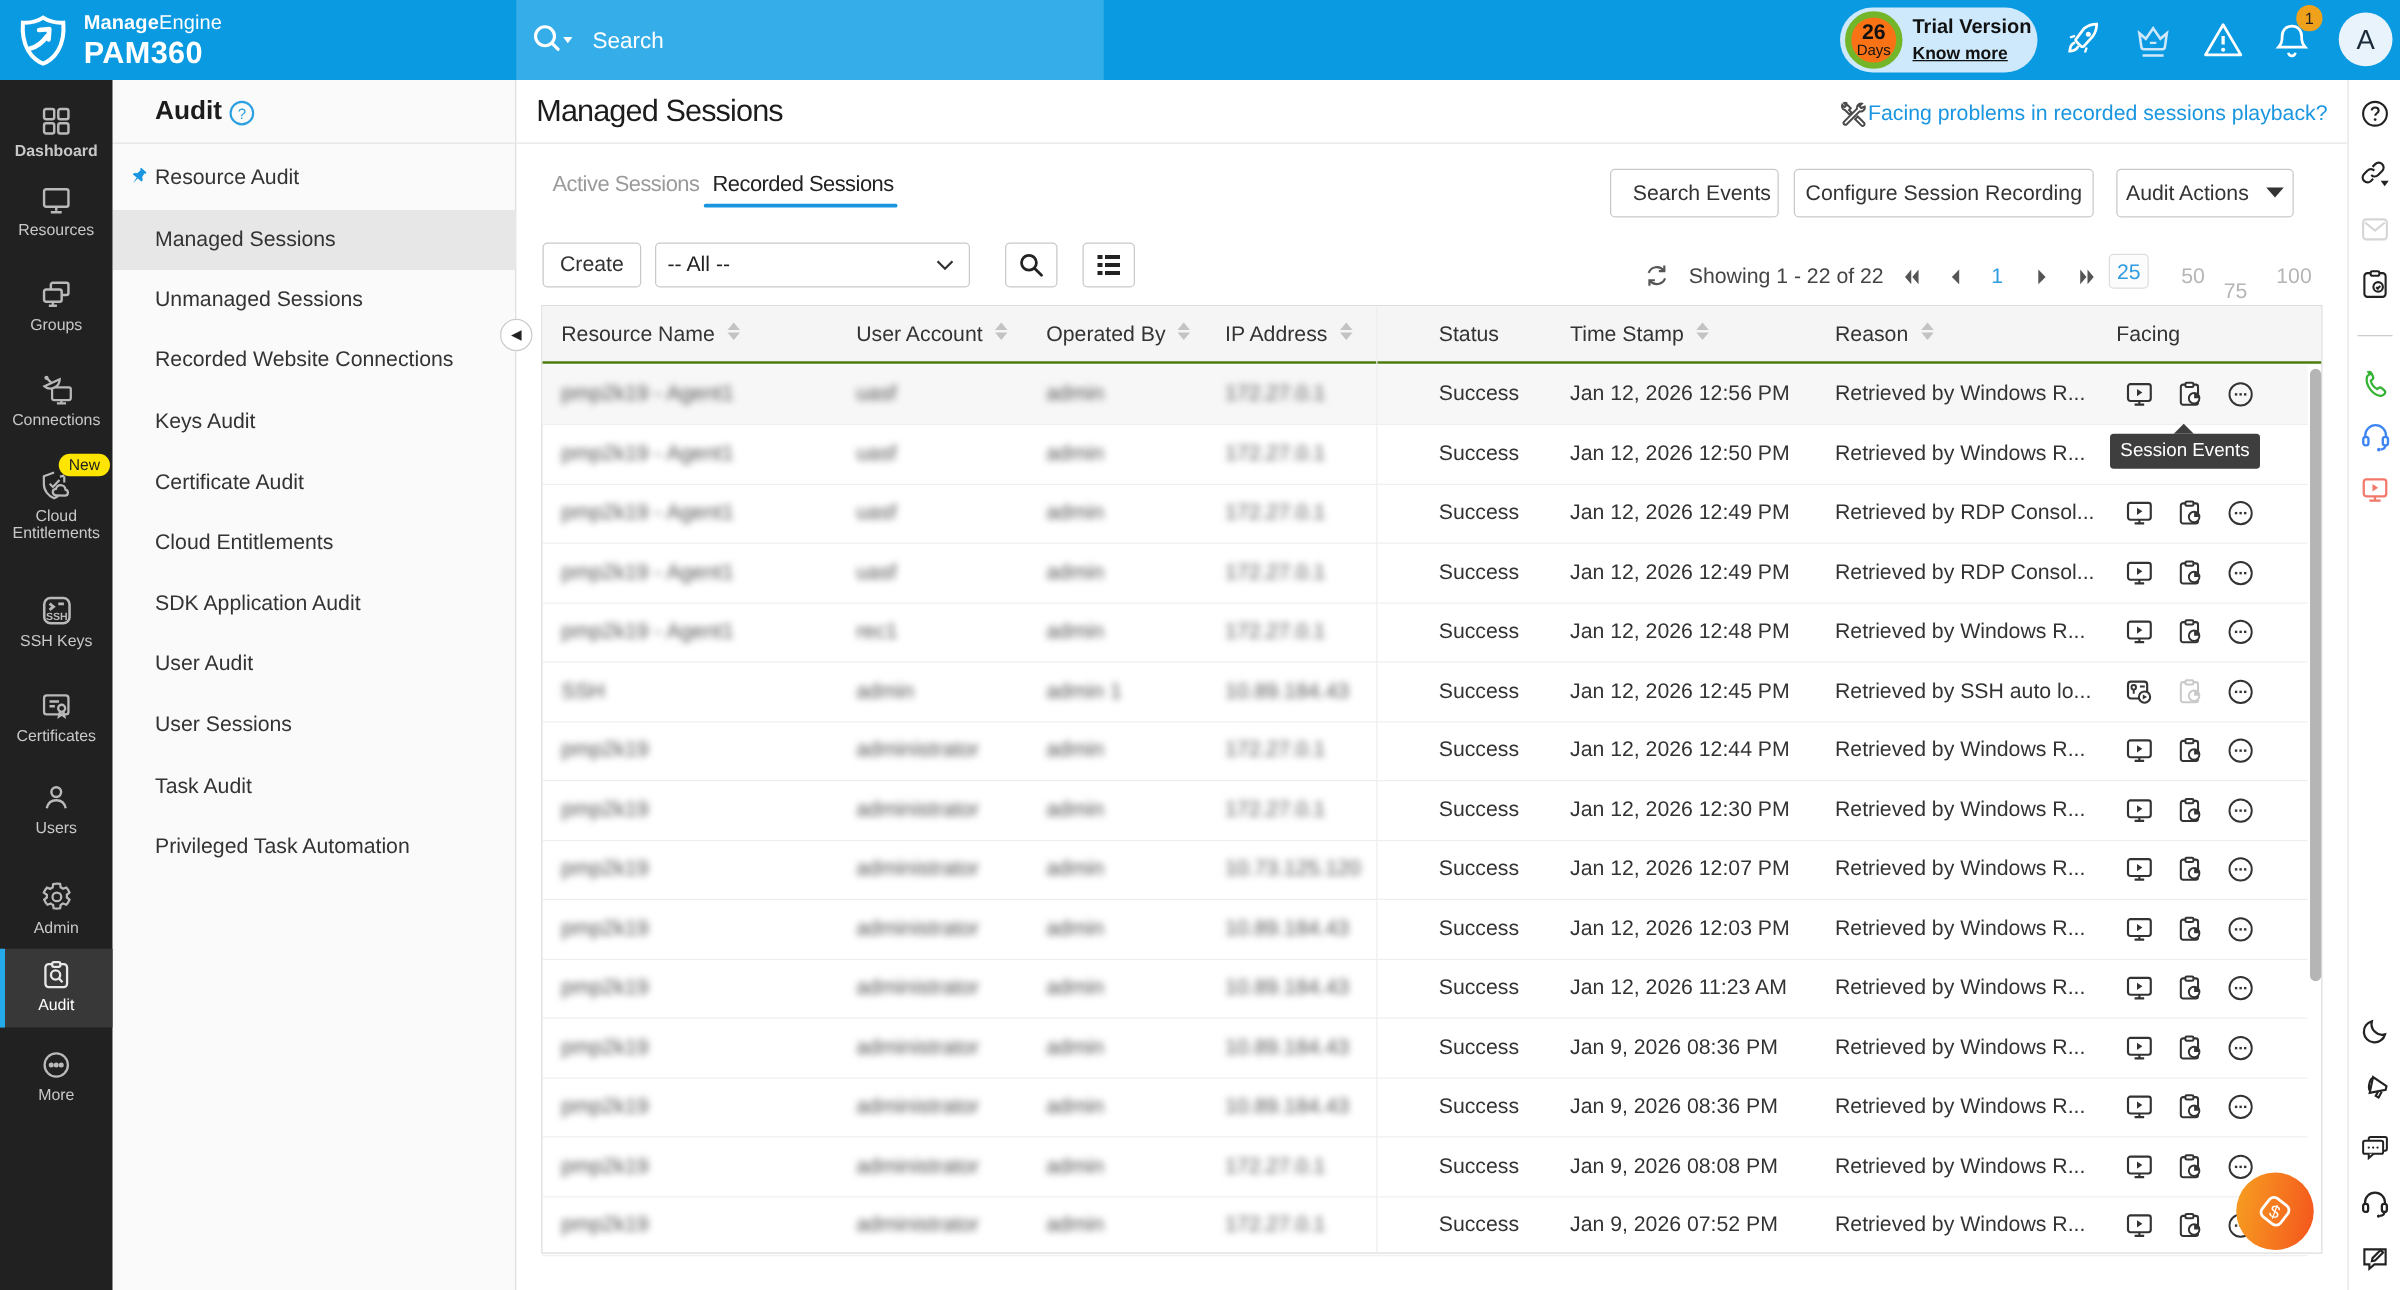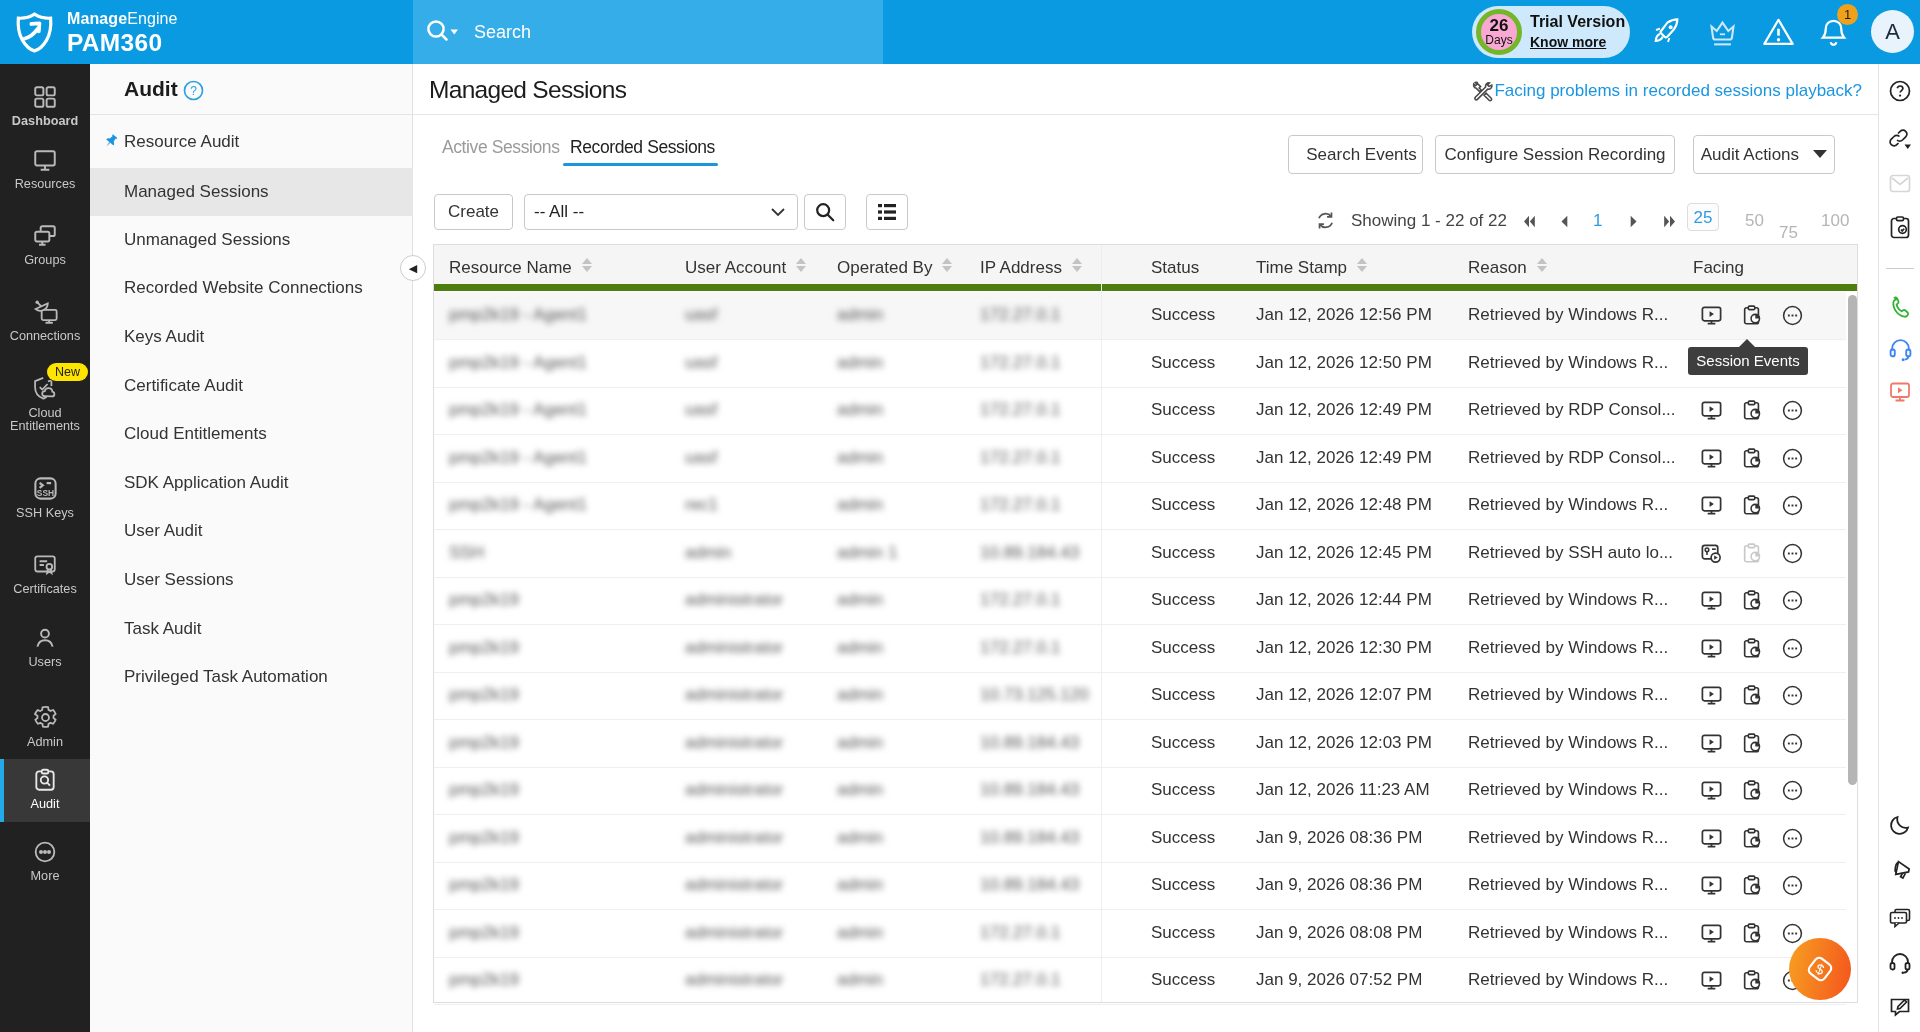--- a/index.html
+++ b/index.html
@@ -10,21 +10,21 @@
 #searchzone { position:absolute; left:413px; top:0; width:470px; height:64px; background:#35ade8; }
 #logo { position:absolute; left:13px; top:11px; }
 #brand { position:absolute; left:67px; top:10px; color:#fff; }
 #brand .me { font-size:16px; letter-spacing:.1px; }
 #brand .me b { font-weight:700; }
 #brand .pam { font-size:24.5px; font-weight:700; letter-spacing:.3px; margin-top:1px; }
 #searchtxt { position:absolute; left:474px; top:22px; color:#fff; font-size:18px; }
 
 
 #pill { position:absolute; left:1472px; top:6px; width:158px; height:52px; background:#cde9fb; border-radius:26px; }
-#pillcircle { position:absolute; left:4px; top:3px; width:46px; height:46px; border-radius:50%; background:#f9a8d4; border:5px solid #74b62a; text-align:center; }
+#pillcircle { position:absolute; left:4px; top:3px; width:46px; height:46px; border-radius:50%; background:#f97316; border:5px solid #74b62a; text-align:center; }
 #pillcircle .n { font-size:17px; font-weight:700; color:#111; line-height:17px; margin-top:3px; }
 #pillcircle .d { font-size:12px; color:#111; line-height:12px; }
 #pilltext { position:absolute; left:58px; top:7px; color:#111; }
 #pilltext .tv { font-size:16px; font-weight:700; }
 #pilltext .km { font-size:14px; font-weight:700; text-decoration:underline; margin-top:3px; }
 .topicon { position:absolute; top:16px; }
 #avatar { position:absolute; left:1871px; top:10px; width:43px; height:43px; border-radius:50%; background:#e8f3fb; color:#1b2b3a; font-size:22px; text-align:center; line-height:43px; }
 #bellbadge { position:absolute; left:1837px; top:4px; width:21px; height:21px; border-radius:50%; background:#efa11c; color:#222; font-size:13px; text-align:center; line-height:21px; }
 
 
@@ -50,28 +50,28 @@
 #facing { position:absolute; right:16px; top:17px; font-size:17px; color:#1a96e0; }
 .tab { position:absolute; top:73px; font-size:17.5px; letter-spacing:-0.4px; }
 #tab1 { left:29px; color:#9a9a9a; }
 #tab2 { left:157px; color:#222; font-weight:500; }
 #tabline { position:absolute; left:150px; top:99px; width:155px; height:3px; background:#1a96e0; border-radius:2px; }
 .btn { position:absolute; border:1px solid #c9c9c9; border-radius:4px; background:#fff; color:#333; font-size:17px; text-align:center; }
 #btnsearchev { left:875px; top:71px; width:135px; height:39px; line-height:37px;padding-left:12px; }
 #btnconfig { left:1022px; top:71px; width:240px; height:39px; line-height:37px; }
 #btnaudit { left:1280px; top:71px; width:142px; height:39px; line-height:37px; }
 #btncreate { left:21px; top:130px; width:79px; height:36px; line-height:34px; }
-#selall { left:111px; top:130px; width:274px; height:36px; line-height:34px; text-align:left; padding-left:9px; color:#222; }
+#selall { left:111px; top:130px; width:252px; height:36px; line-height:34px; text-align:left; padding-left:9px; color:#222; }
 #btnmag { left:391px; top:130px; width:42px; height:36px; }
 #btnlist { left:453px; top:130px; width:42px; height:36px; }
 #pagerow { position:absolute; left:900px; top:138px; width:560px; height:36px; font-size:17px; color:#444; }
 
 
 #tablebox { position:absolute; left:20px; top:180px; width:1425px; height:759px; border:1px solid #ddd; }
-#thead { position:absolute; left:0; top:0; width:1423px; height:46px; background:#f5f5f5; border-bottom:7px solid #4d7c0f; }
+#thead { position:absolute; left:0; top:0; width:1423px; height:46px; background:#f5f5f5; border-bottom:2px solid #4d7c0f; }
 .hcell { position:absolute; top:13px; font-size:17px; color:#333; }
 .sorticon { display:inline-block; vertical-align:1px; margin-left:10px; }
 .sorticon .u { width:0; height:0; border-left:5px solid transparent; border-right:5px solid transparent; border-bottom:6px solid #c3c3c3; margin-bottom:2px; }
 .sorticon .d { width:0; height:0; border-left:5px solid transparent; border-right:5px solid transparent; border-top:6px solid #c3c3c3; }
 .trow { position:absolute; left:0; width:1412px; height:48px; border-bottom:1px solid #efefef; font-size:17px; color:#333; }
 .trow.first { background:#f7f7f7; }
 .cell { position:absolute; top:13px; white-space:nowrap; }
 .blurred { filter:blur(3px); color:#555; }
 .c1 { left:15px; } .c2 { left:251px; } .c3 { left:403px; } .c4 { left:546px; }
 .c5 { left:717px; } .c6 { left:822px; } .c7 { left:1034px; }

